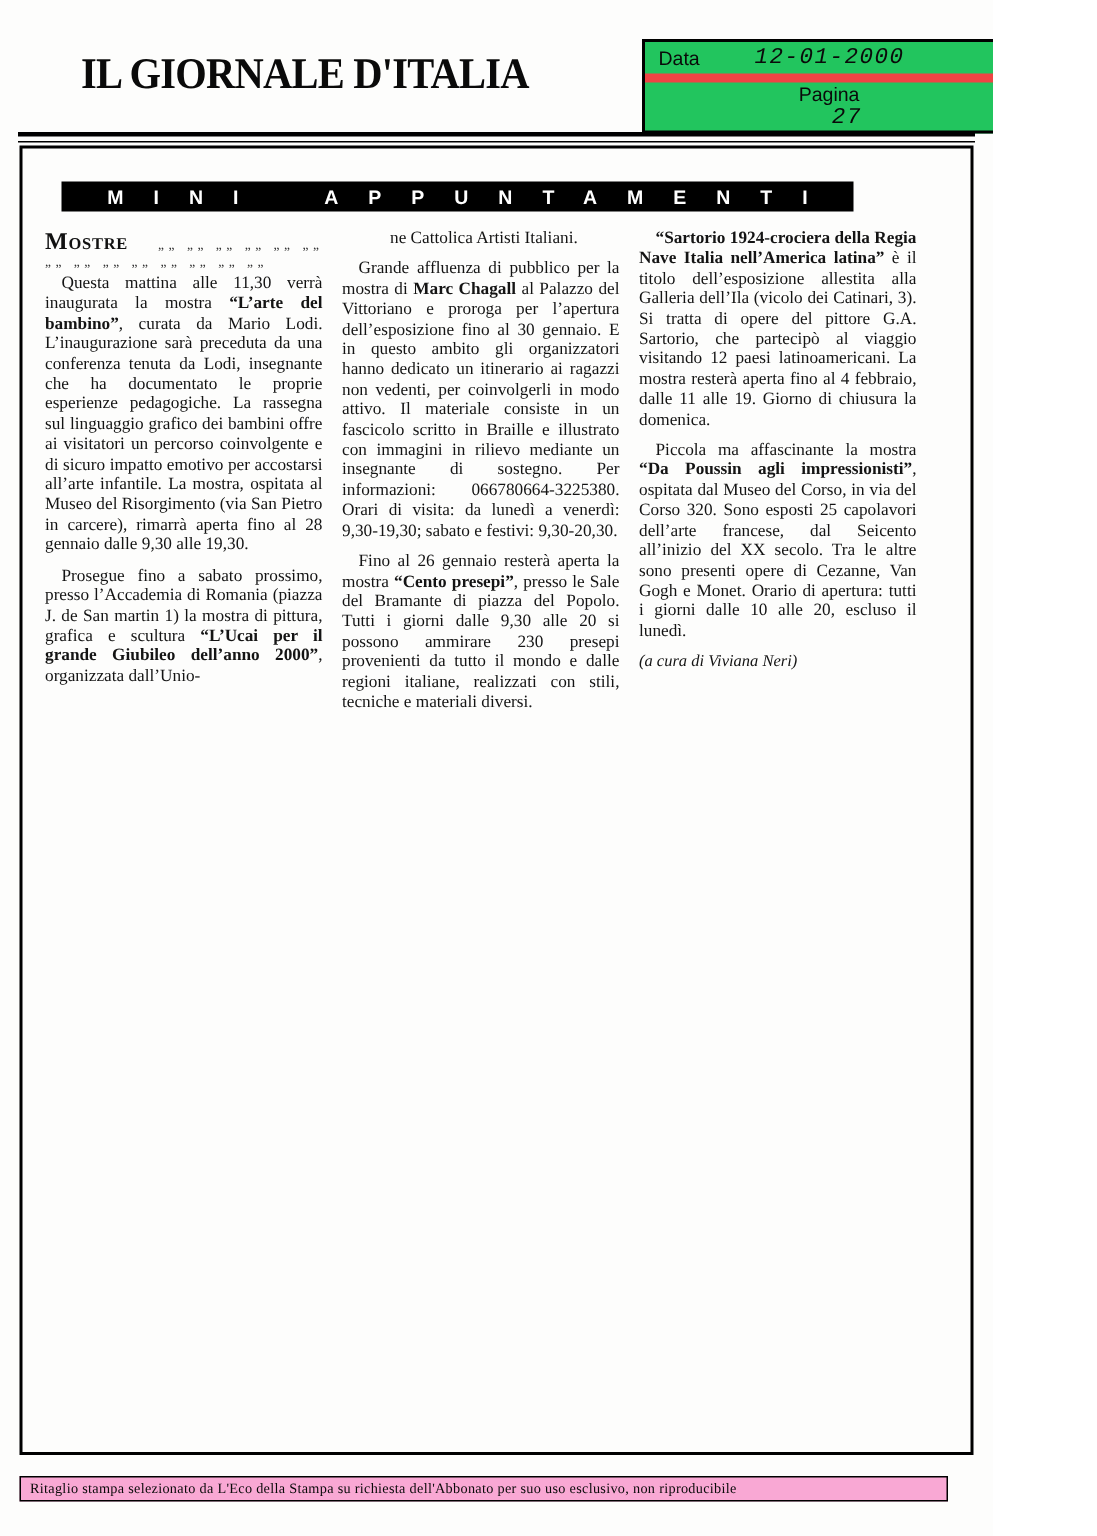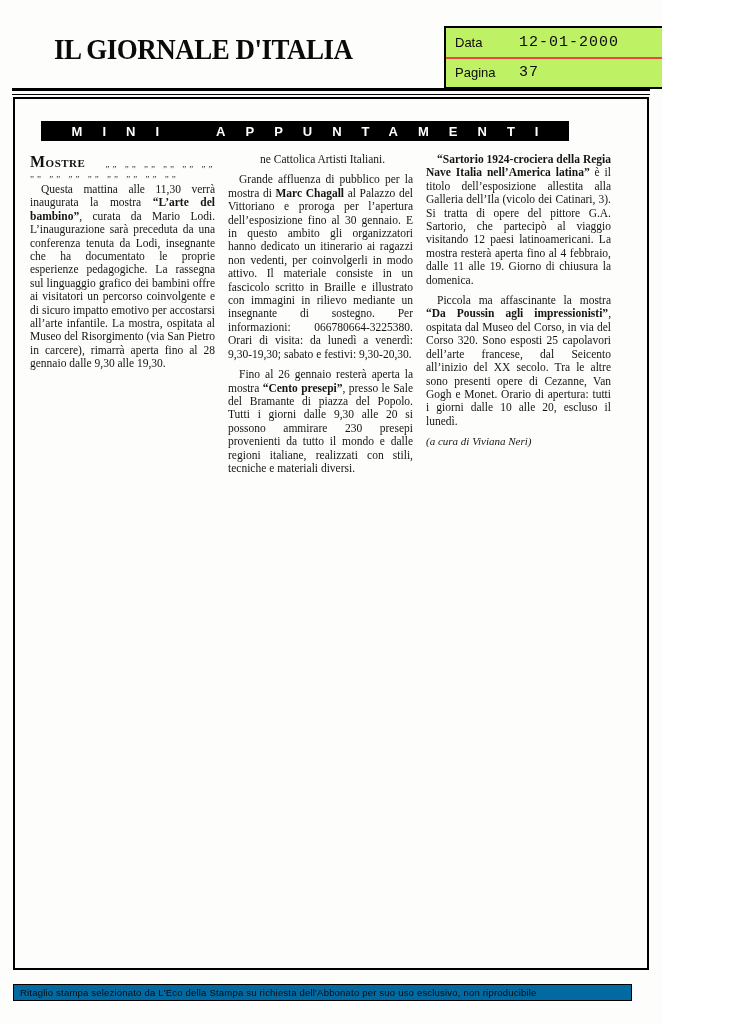--- a/index.html
+++ b/index.html
@@ -9,28 +9,28 @@
 
   
   .masthead {
     position:absolute; left:54px; top:33px;
     font-family:"Liberation Serif", serif;
     font-weight:700; font-size:27px; letter-spacing:-0.5px;
     transform:scaleY(1.08); transform-origin:left top;
     color:#0a0a0a;
   }
   .info-box {
-    position:absolute; left:444px; top:26px; width:273px; height:63px;
-    border:2px solid #000; background:#bef264;
+    position:absolute; left:428px; top:26px; width:273px; height:63px;
+    border:2px solid #000; background:#22c55e;
     display:flex; flex-direction:column;
   }
   .info-row { flex:1; display:flex; align-items:center; padding:0 9px; }
-  .info-row + .info-row { border-top:2px solid #ef4444; }
+  .info-row + .info-row { border-top:6px solid #ef4444;flex-direction:column; }
   .info-label { width:64px; font-family:"Liberation Sans", sans-serif; font-size:13px; color:#0a0a0a; }
-  .info-value { font-family:"Liberation Mono", monospace; font-size:15px; letter-spacing:1px; color:#0a0a0a; }
+  .info-value { font-family:"Liberation Mono", monospace; font-size:15px; letter-spacing:1px; color:#0a0a0a;font-style:italic; }
 
   .double-rule {
     position:absolute; left:12px; right:12px; top:88px; height:7px;
     border-top:3px solid #000; border-bottom:1px solid #000;
   }
 
   
   .main-box {
     position:absolute; left:13px; right:13px; top:97px; bottom:54px;
     border:2px solid #000; background:#fdfdfc;
@@ -67,61 +67,62 @@
   .para.no-indent { text-indent:0;margin-left:32px; }
   .para b, .para .b { font-weight:700; }
 
   .byline {
     text-align:left; font-style:italic; font-size:11px; margin-top:3px; color:#141414;
   }
 
   
   .footer-strip {
     position:absolute; left:13px; right:30px; bottom:23px; height:17px;
-    border:1px solid #000; background:#0369a1;
+    border:1px solid #000; background:#f9a8d4;
     display:flex; align-items:center; padding:0 6px;
-    font-family:Liberation Sans, sans-serif; font-size:9.5px; letter-spacing:0.2px;
+    font-family:Liberation Serif, serif; font-size:9.5px; letter-spacing:0.2px;
     white-space:nowrap; overflow:hidden; color:#0a0a0a;
   }
 </style>
 </head>
 <body>
 
 <div class="sheet">
 
   <div class="masthead">IL GIORNALE D'ITALIA</div>
 
   <div class="info-box">
     <div class="info-row">
       <span class="info-label">Data</span>
       <span class="info-value">12-01-2000</span>
     </div>
     <div class="info-row">
       <span class="info-label">Pagina</span>
-      <span class="info-value">37</span>
+      <span class="info-value">27</span>
     </div>
   </div>
 
   <div class="double-rule"></div>
 
   <div class="main-box">
 
     <div class="banner">
       <span>MINI APPUNTAMENTI</span>
     </div>
 
     <div class="columns">
 
       <div class="col">
         <div class="rubric">
           <span class="rubric-title">Mostre</span>
           <span class="ornament">„„ „„ „„ „„ „„ „„ „„ „„ „„</span>
         </div>
         <span class="ornament ornament-row">„„ „„ „„ „„ „„ „„ „„ „„ „„ „„ „„ „„ „„</span>
         <p class="para"><span>Questa mattina alle 11,30 verrà inaugurata la mostra </span><span class="b">“L’arte del bambino”</span><span>, curata da Mario Lodi. L’inaugurazione sarà preceduta da una conferenza tenuta da Lodi, insegnante che ha documentato le proprie esperienze pedagogiche. La rassegna sul linguaggio grafico dei bambini offre ai visitatori un percorso coinvolgente e di sicuro impatto emotivo per accostarsi all’arte infantile. La mostra, ospitata al Museo del Risorgimento (via San Pietro in carcere), rimarrà aperta fino al 28 gennaio dalle 9,30 alle 19,30.</span></p>
+        <p class="para"><span>Prosegue fino a sabato prossimo, presso l’Accademia di Romania (piazza J. de San martin 1) la mostra di pittura, grafica e scultura </span><span class="b">“L’Ucai per il grande Giubileo dell’anno 2000”</span><span>, organizzata dall’Unio-</span></p>
       </div>
 
       <div class="col">
         <p class="para no-indent"><span>ne Cattolica Artisti Italiani.</span></p>
         <p class="para"><span>Grande affluenza di pubblico per la mostra di </span><span class="b">Marc Chagall</span><span> al Palazzo del Vittoriano e proroga per l’apertura dell’esposizione fino al 30 gennaio. E in questo ambito gli organizzatori hanno dedicato un itinerario ai ragazzi non vedenti, per coinvolgerli in modo attivo. Il materiale consiste in un fascicolo scritto in Braille e illustrato con immagini in rilievo mediante un insegnante di sostegno. Per informazioni: 066780664-3225380. Orari di visita: da lunedì a venerdì: 9,30-19,30; sabato e festivi: 9,30-20,30.</span></p>
         <p class="para"><span>Fino al 26 gennaio resterà aperta la mostra </span><span class="b">“Cento presepi”</span><span>, presso le Sale del Bramante di piazza del Popolo. Tutti i giorni dalle 9,30 alle 20 si possono ammirare 230 presepi provenienti da tutto il mondo e dalle regioni italiane, realizzati con stili, tecniche e materiali diversi.</span></p>
       </div>
 
       <div class="col">
         <p class="para"><span class="b">“Sartorio 1924-crociera della Regia Nave Italia nell’America latina”</span><span> è il titolo dell’esposizione allestita alla Galleria dell’Ila (vicolo dei Catinari, 3). Si tratta di opere del pittore G.A. Sartorio, che partecipò al viaggio visitando 12 paesi latinoamericani. La mostra resterà aperta fino al 4 febbraio, dalle 11 alle 19. Giorno di chiusura la domenica.</span></p>

